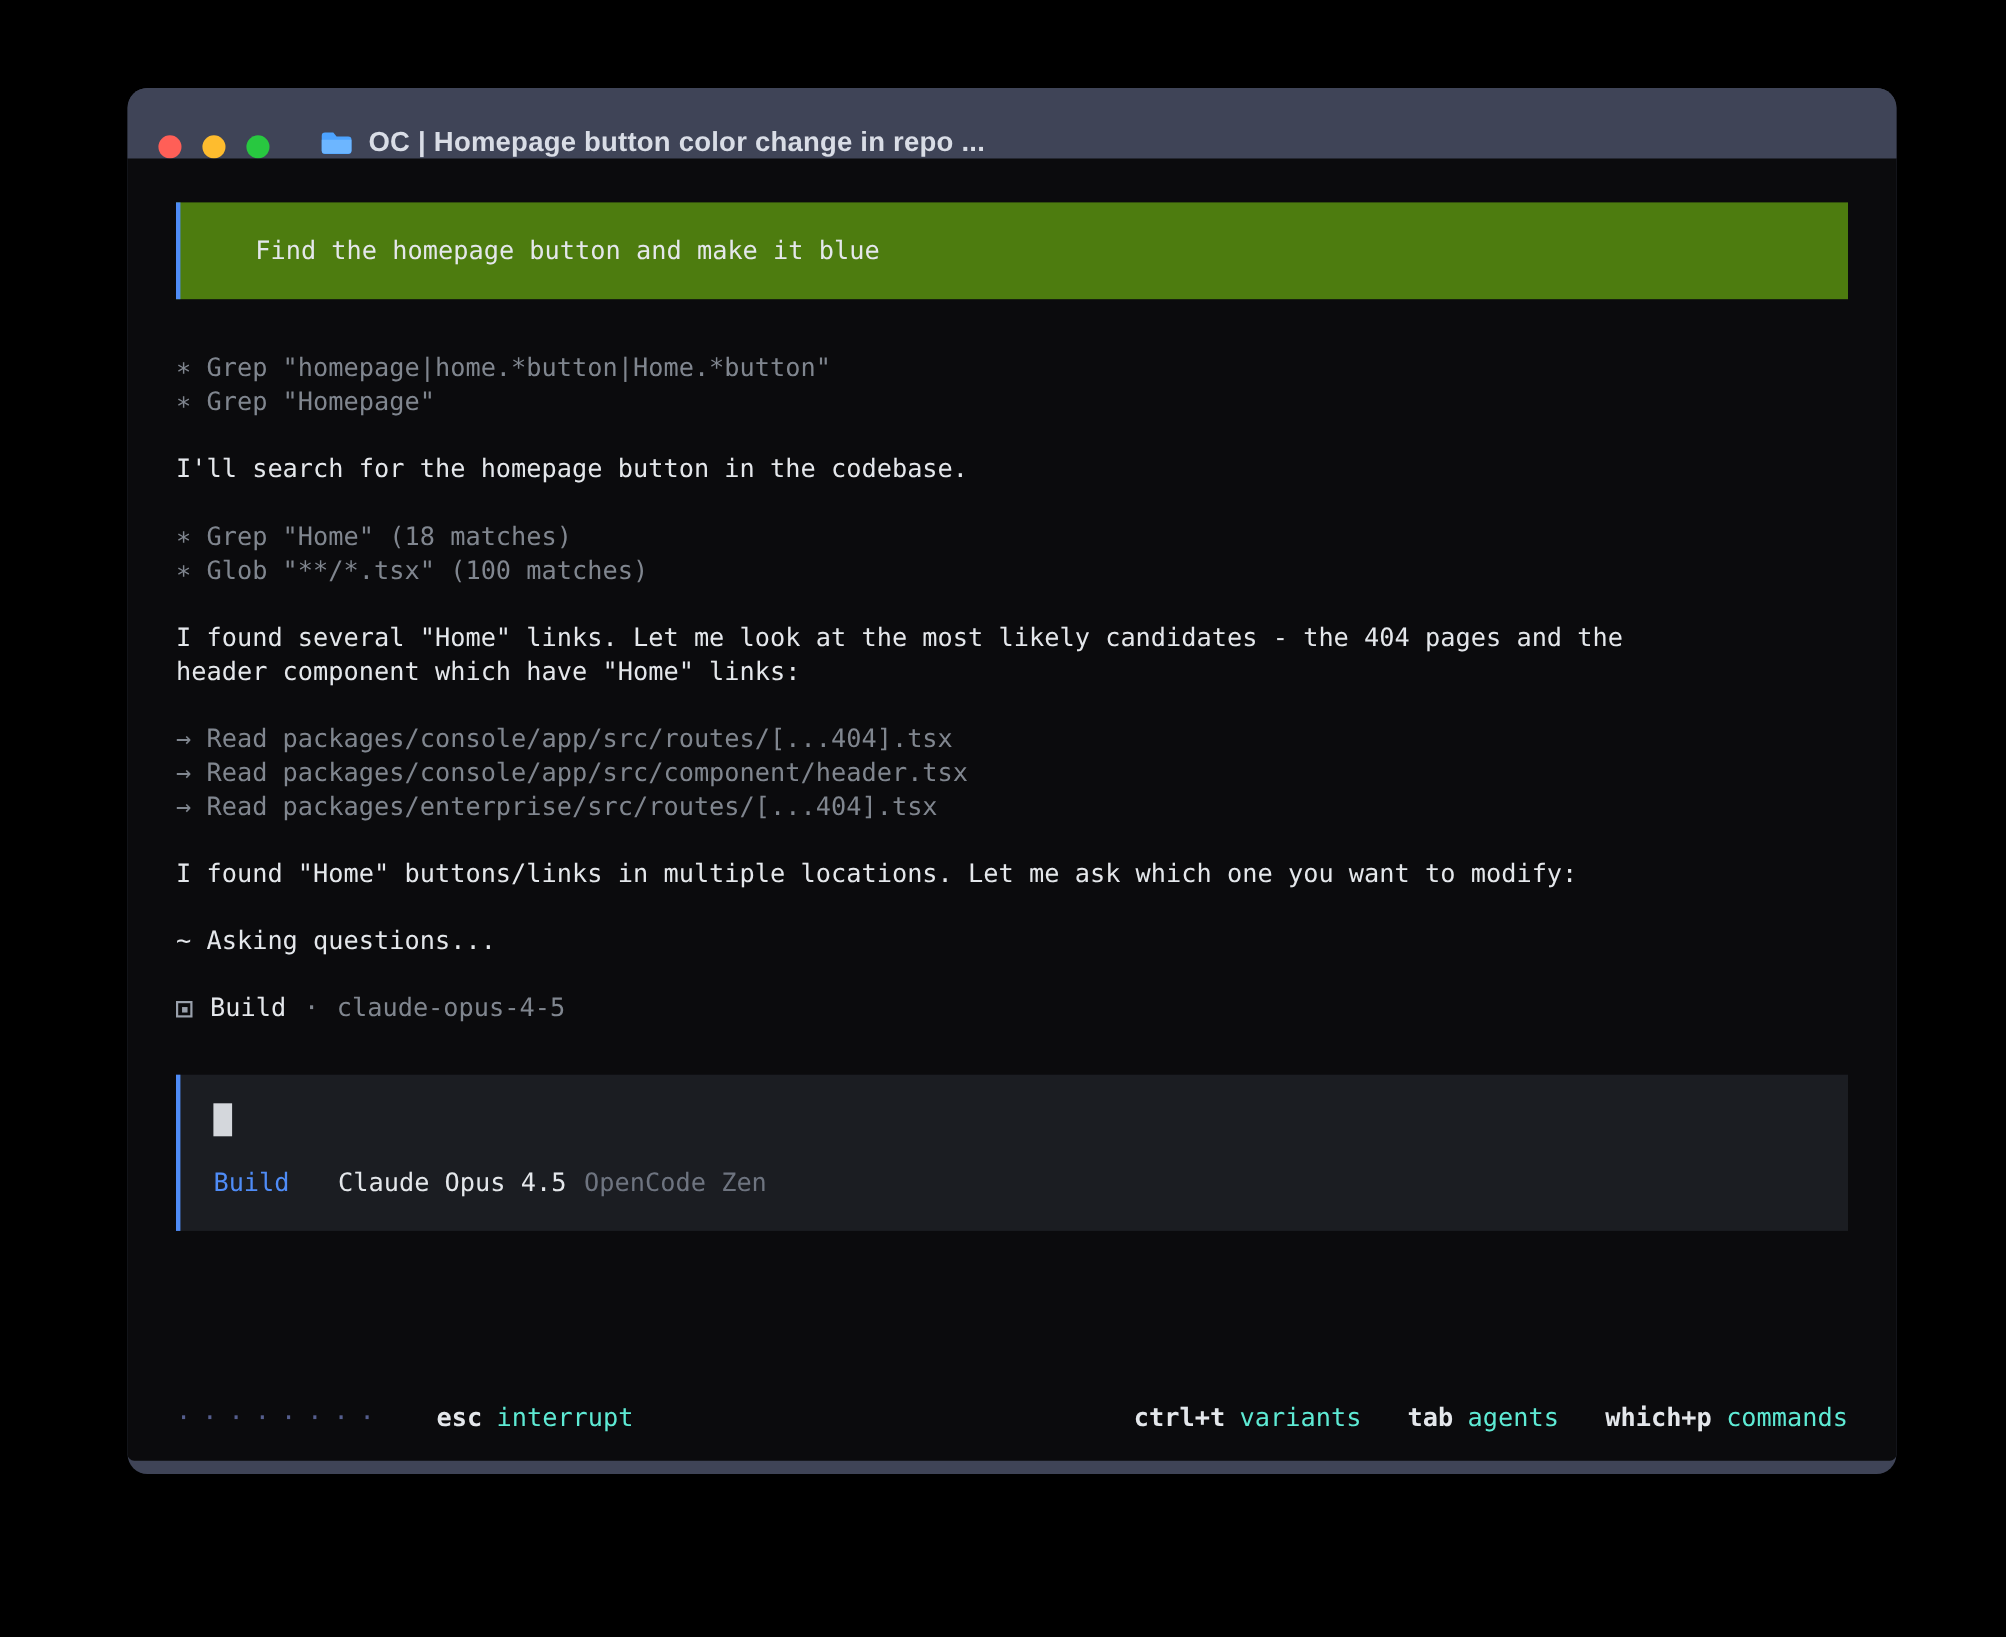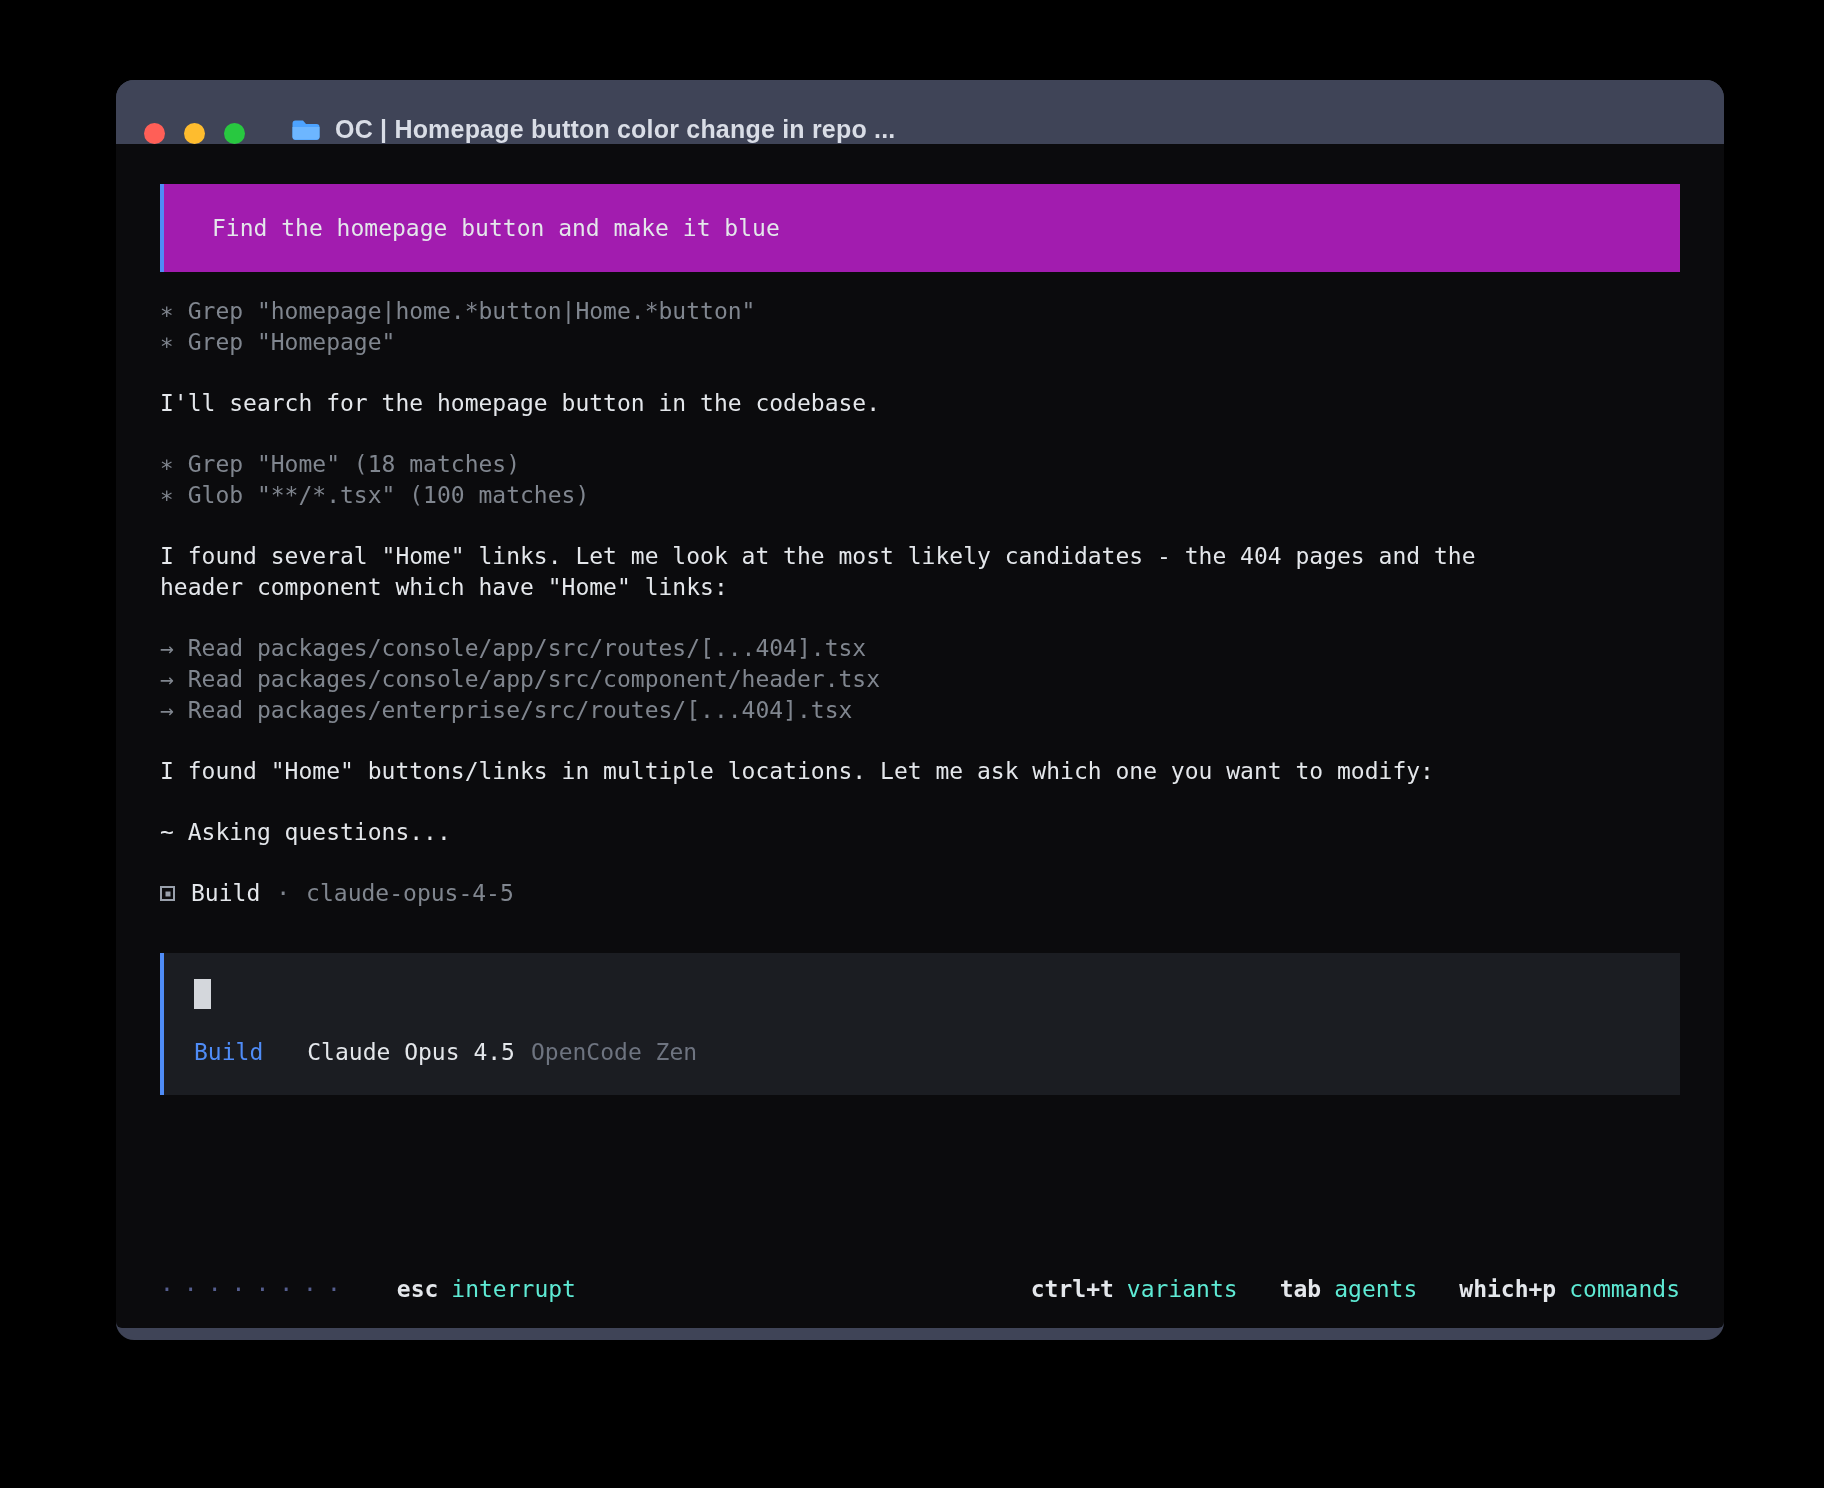--- a/index.html
+++ b/index.html
@@ -36,22 +36,22 @@
   .header-block {
     display:flex; align-items:center; justify-content:space-between;
     background:#17181b; border-left:3px solid #5a6069;
     height:92px; padding:0 46px 0 48px; margin-bottom:38px; flex:none;
   }
   .header-title { font-weight:bold; color:#eef0f4; }
   .header-stats { color:#858b96; display:flex; gap:30px; }
 
   .user-block {
     display:flex; align-items:center;
-    background:#a21caf; border-left:4px solid #4f8cf7;
-    height:88px; padding:0 48px; margin-bottom:24px; flex:none;
+    background:#4d7c0f; border-left:4px solid #4f8cf7;
+    height:88px; padding:0 68px; margin-bottom:48px; flex:none;
   }
 
   .t-group { margin-bottom:30px; flex:none; }
   .t-line { line-height:31px; max-width:1350px; }
   .dim { color:#80868f; }
 
   .agent-line { display:flex; align-items:center; gap:16px; line-height:31px; flex:none; }
   .agent-icon { width:15px; height:15px; border:2px solid #99a0ab; position:relative; flex:none; }
   .agent-icon::after {
     content:""; position:absolute; left:50%; top:50%; width:5px; height:5px;

